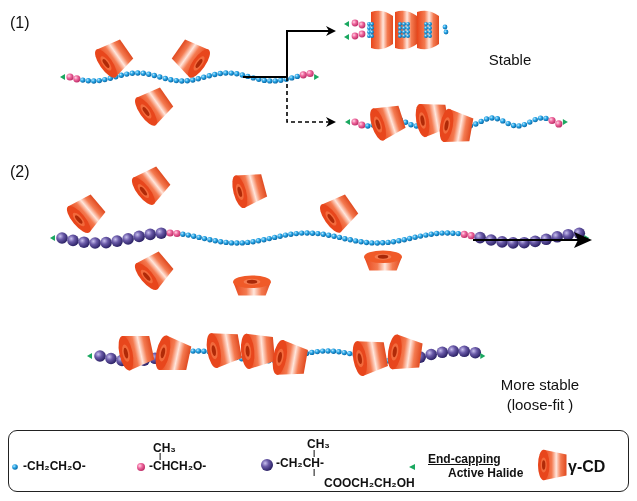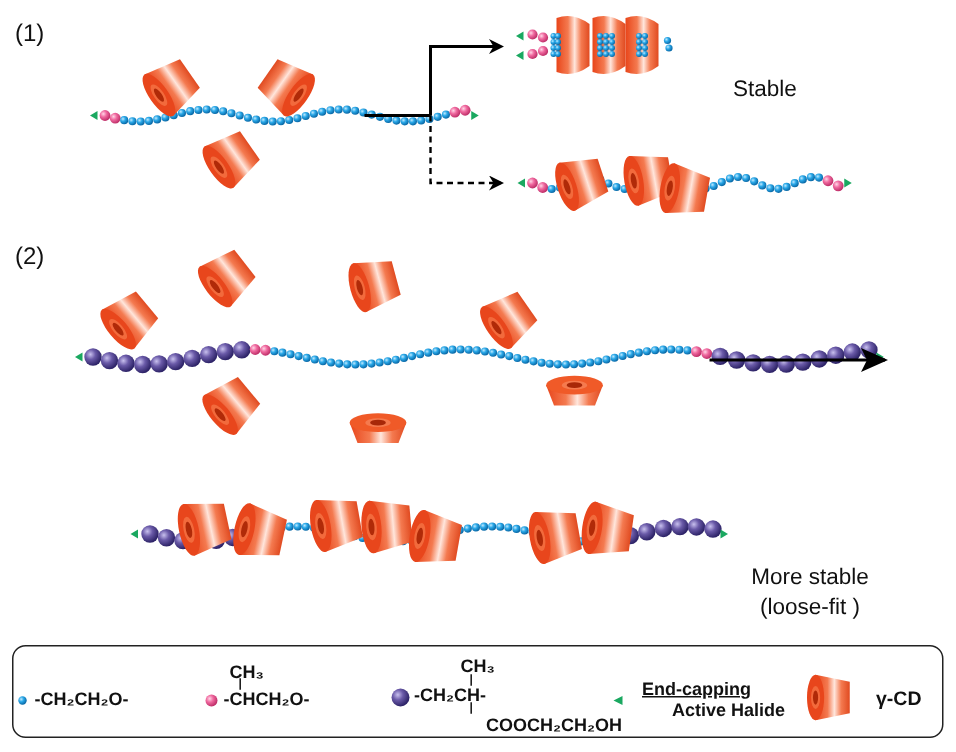--- a/index.html
+++ b/index.html
@@ -392,13 +392,13 @@
 <div class="lg" style="left:153px;top:441px;">CH₃</div>
 <div class="lg" style="left:159px;top:451px;font-size:8px;">|</div>
 <div class="lg" style="left:149px;top:459px;">-CHCH₂O-</div>
 <div class="lg" style="left:307px;top:437px;">CH₃</div>
 <div class="lg" style="left:313px;top:448px;font-size:8px;">|</div>
 <div class="lg" style="left:276px;top:456px;">-CH₂CH-</div>
 <div class="lg" style="left:313px;top:467px;font-size:8px;">|</div>
 <div class="lg" style="left:324px;top:476px;">COOCH₂CH₂OH</div>
 <div class="lg" style="left:428px;top:452px;text-decoration:underline;">End-capping</div>
 <div class="lg" style="left:428px;top:466px;margin-left:20px;">Active Halide</div>
-<div class="lg" style="left:584px;top:458px;font-size:13px;">γ-CD</div>
+<div class="lg" style="left:568px;top:458px;font-size:16px;">γ-CD</div>
 
 </body></html>

